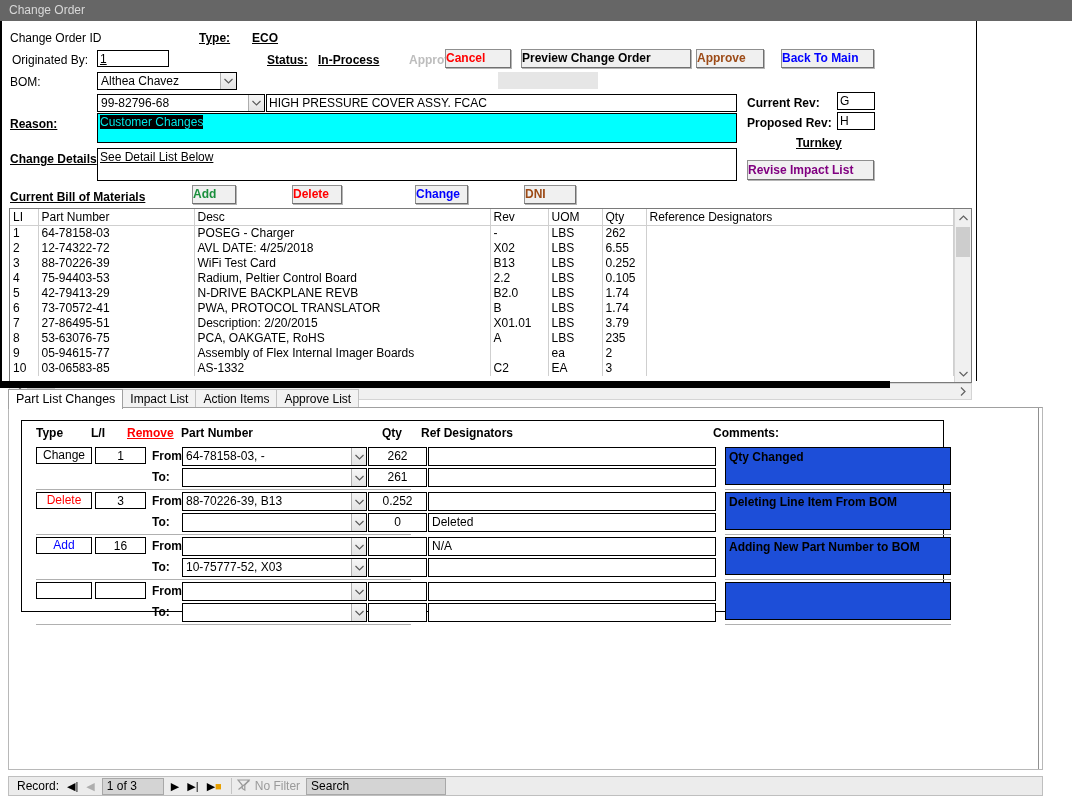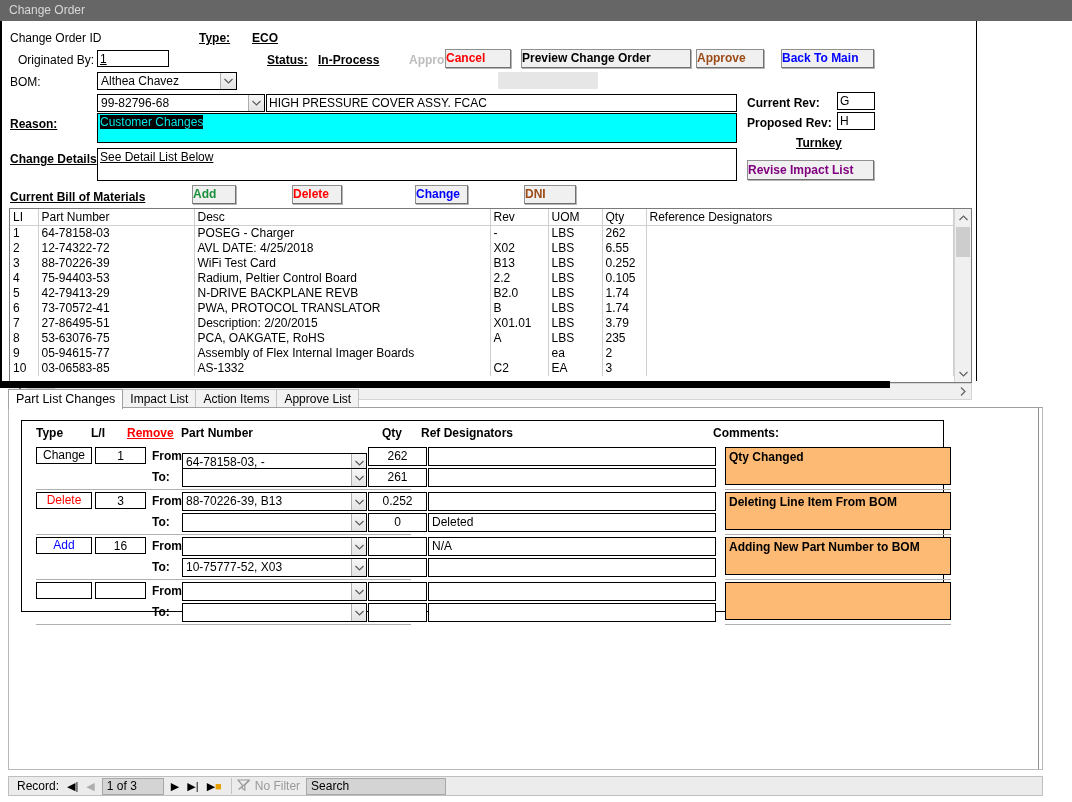--- a/index.html
+++ b/index.html
@@ -230,21 +230,21 @@
   .det-combo .dv { position: absolute; left: 3px; top: 0; white-space: nowrap; }
   .det-combo .da {
     position: absolute; right: 0; top: 0; bottom: 0; width: 15px;
     background: linear-gradient(#f6f6f6,#e3e3e3);
     border-left: 1px solid #adadad;
     display:flex; align-items:center; justify-content:center;
   }
   .det-cmt {
     position: absolute;
     border: 1px solid #000;
-    background: #fdba74;
+    background: #1d4ed8;
     font-weight: bold;
     font-size: 12px;
     line-height: 16px;
     padding: 1px 3px;
     overflow: hidden;
   }
   .rowsep {
     position: absolute;
     height: 1px; background: #b0b0b0;
   }
@@ -298,21 +298,21 @@
 
   <div class="form-top">
 
     <span class="lbl" style="left:8px; top:10px;">Change Order ID</span>
     <div class="txtbox" style="left:95px; top:29px; width:72px; height:17px;">
       <span style="text-decoration:underline;">1</span>
     </div>
     <span class="lbl ul" style="left:197px; top:10px;">Type:</span>
     <span class="lbl ul" style="left:250px; top:10px;">ECO</span>
 
-    <span class="lbl" style="left:16px; top:32px;">Originated By:</span>
+    <span class="lbl" style="left:10px; top:32px;">Originated By:</span>
     <div class="combo" style="left:95px; top:51px; width:140px; height:18px;">
       <span class="cval">Althea Chavez</span>
       <span class="carrow">
         <svg width="9" height="6" viewBox="0 0 9 6">
             <path d="M0.5 1 L4.5 5 L8.5 1" fill="none" stroke="#5a5a5a" stroke-width="1.2"></path>
           </svg>
       </span>
     </div>
     <span class="lbl ul" style="left:265px; top:32px;">Status:</span>
     <span class="lbl ul" style="left:316px; top:32px;">In-Process</span>
@@ -532,21 +532,21 @@
       <span class="det-lbl" style="left:159px; top:5px;">Part Number</span>
       <span class="det-lbl" style="left:360px; top:5px;">Qty</span>
       <span class="det-lbl" style="left:399px; top:5px;">Ref Designators</span>
       <span class="det-lbl" style="left:691px; top:5px;">Comments:</span>
 
       <div id="plc-rows">
           <div class="typebtn" style="left:14px; top:26px; width:56px; color:#000000;">Change</div>
           <div class="det-cell center" style="left:73px; top:26px; width:51px; height:17px;">1</div>
           <div class="det-lbl" style="left:130px; top:28px;">From:</div>
           <div class="det-lbl" style="left:130px; top:49px;">To:</div>
-          <div class="det-combo" style="left:160px; top:32px; width:185px;">
+          <div class="det-combo" style="left:160px; top:26px; width:185px;">
             <span class="dv">64-78158-03, -</span>
             <span class="da">
               <svg width="9" height="6" viewBox="0 0 9 6">
                 <path d="M0.5 1 L4.5 5 L8.5 1" fill="none" stroke="#5a5a5a" stroke-width="1.2"></path>
               </svg>
             </span>
           </div>
           <div class="det-combo" style="left:160px; top:47px; width:185px;">
             <span class="dv"></span>
             <span class="da">

